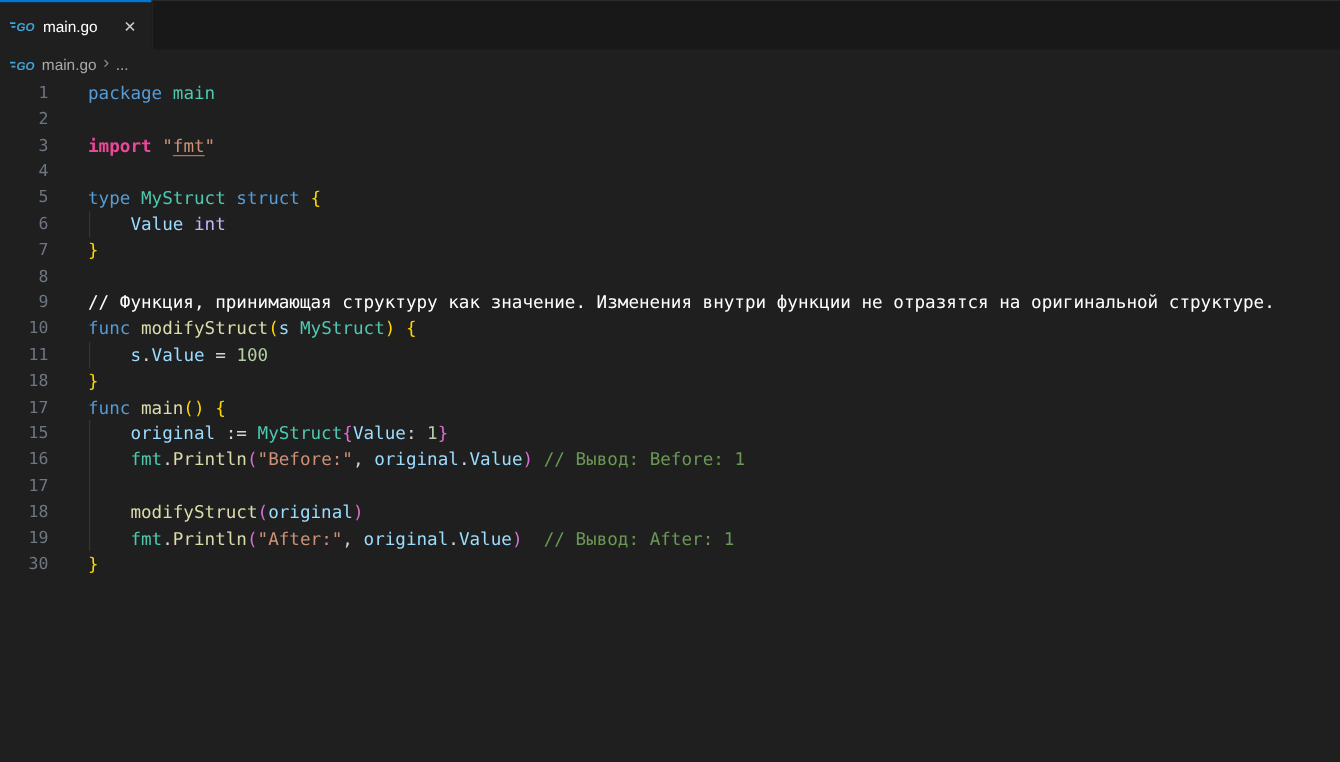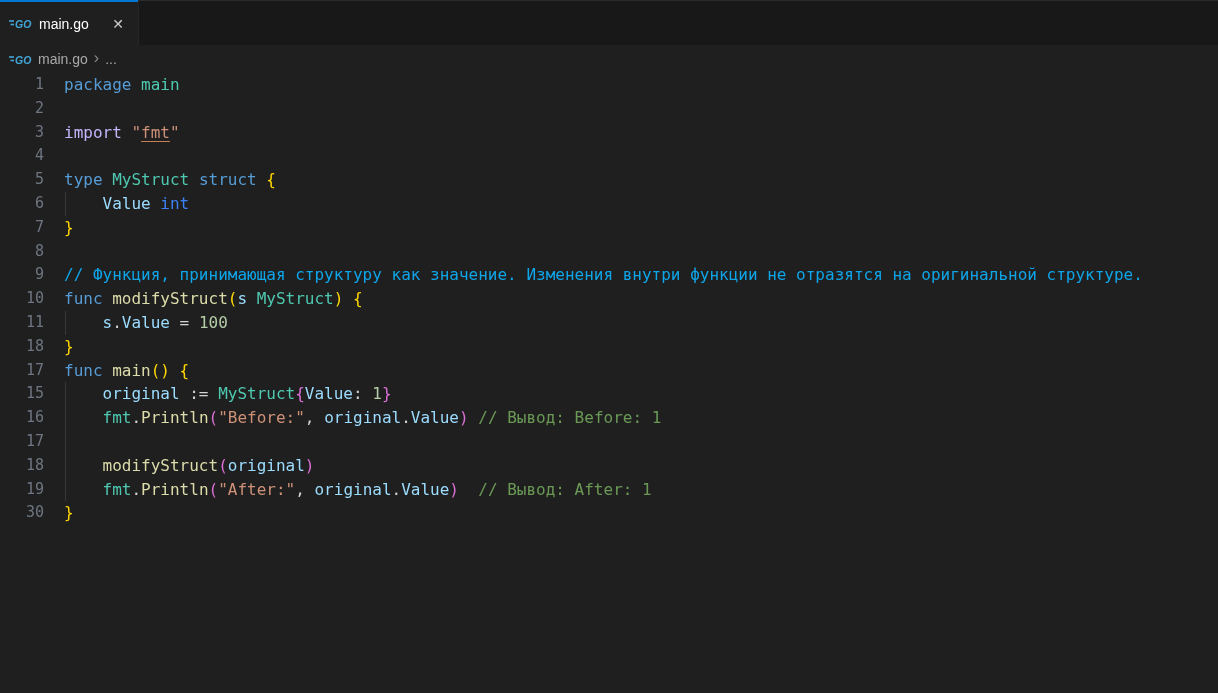--- a/index.html
+++ b/index.html
@@ -19,21 +19,21 @@
                  color:#a9a9a9; font-size:14px; }
   .crumb { cursor:pointer; }
   .crumb-sep { color:#8a8a8a; font-size:16px; line-height:1; margin-top:-2px; }
 
   
   .editor { font-family:"DejaVu Sans Mono","Liberation Mono",monospace; font-size:16px; }
   .code-line { display:flex; height:23.8px; line-height:23.8px; white-space:pre; }
   .line-number { width:44px; text-align:right; color:#6e7681; flex:0 0 auto;
                  font-size:15px; user-select:none; }
   .line-number.active { color:#cccccc; }
-  .line-content { flex:1 1 auto; margin-left:20px; position:relative; white-space:pre; color:#d4d4d4; }
+  .line-content { flex:1 1 auto; margin-left:36px; position:relative; white-space:pre; color:#d4d4d4; }
   .active-line .line-content { border:1px solid #3a3a3a; background:rgba(255,255,255,0.015); }
   .indent-guide { position:absolute; left:1px; top:0; bottom:0; width:0; border-left:1px solid #383838; }
   .tok-strU { text-decoration:underline; text-decoration-color:#c77e55; text-underline-offset:3px; }
 
   .go-logo { display:inline-block; flex:0 0 auto; }
 </style>
 </head>
 <body>
 
 <div class="tab-bar">
@@ -56,27 +56,27 @@
     <text x="6" y="11" font-family="Liberation Sans, sans-serif" font-size="10.5" font-weight="bold" font-style="italic" fill="#42a5d7">GO</text>
   </svg>
   <span class="crumb">main.go</span>
   <span class="crumb-sep">›</span>
   <span class="crumb">...</span>
 </div>
 
 <div class="editor" id="code">
     <div class="code-line"><span class="line-number">1</span><span class="line-content"><span style="color: rgb(86, 156, 214);">package</span><span style="color: rgb(212, 212, 212);"> </span><span style="color: rgb(78, 201, 176);">main</span></span></div>
     <div class="code-line"><span class="line-number">2</span><span class="line-content"></span></div>
-    <div class="code-line"><span class="line-number">3</span><span class="line-content"><span style="color: #c4b5fd;">import</span><span style="color: rgb(212, 212, 212);"> </span><span style="color: rgb(206, 145, 120);">"</span><span class="tok-strU" style="color: rgb(206, 145, 120);">fmt</span><span style="color: rgb(206, 145, 120);">"</span></span></div>
+    <div class="code-line"><span class="line-number">3</span><span class="line-content"><span style="color: #ec4899; font-weight: bold;">import</span><span style="color: rgb(212, 212, 212);"> </span><span style="color: rgb(206, 145, 120);">"</span><span class="tok-strU" style="color: rgb(206, 145, 120);">fmt</span><span style="color: rgb(206, 145, 120);">"</span></span></div>
     <div class="code-line"><span class="line-number">4</span><span class="line-content"></span></div>
     <div class="code-line"><span class="line-number">5</span><span class="line-content"><span style="color: rgb(86, 156, 214);">type</span><span style="color: rgb(212, 212, 212);"> </span><span style="color: rgb(78, 201, 176);">MyStruct</span><span style="color: rgb(212, 212, 212);"> </span><span style="color: rgb(86, 156, 214);">struct</span><span style="color: rgb(212, 212, 212);"> </span><span style="color: rgb(255, 215, 0);">{</span></span></div>
-    <div class="code-line"><span class="line-number">6</span><span class="line-content"><span class="indent-guide"></span><span style="color: rgb(212, 212, 212);">    </span><span style="color: rgb(156, 220, 254);">Value</span><span style="color: rgb(212, 212, 212);"> </span><span style="color: #3b82f6;">int</span></span></div>
+    <div class="code-line"><span class="line-number">6</span><span class="line-content"><span class="indent-guide"></span><span style="color: rgb(212, 212, 212);">    </span><span style="color: rgb(156, 220, 254);">Value</span><span style="color: rgb(212, 212, 212);"> </span><span style="color: #c4b5fd;">int</span></span></div>
     <div class="code-line"><span class="line-number">7</span><span class="line-content"><span style="color: rgb(255, 215, 0);">}</span></span></div>
     <div class="code-line"><span class="line-number">8</span><span class="line-content"></span></div>
-    <div class="code-line"><span class="line-number">9</span><span class="line-content"><span style="color: #0ea5e9;">// Функция, принимающая структуру как значение. Изменения внутри функции не отразятся на оригинальной структуре.</span></span></div>
+    <div class="code-line"><span class="line-number">9</span><span class="line-content"><span style="color: #ffffff;">// Функция, принимающая структуру как значение. Изменения внутри функции не отразятся на оригинальной структуре.</span></span></div>
     <div class="code-line"><span class="line-number">10</span><span class="line-content"><span style="color: rgb(86, 156, 214);">func</span><span style="color: rgb(212, 212, 212);"> </span><span style="color: rgb(220, 220, 170);">modifyStruct</span><span style="color: rgb(255, 215, 0);">(</span><span style="color: rgb(156, 220, 254);">s</span><span style="color: rgb(212, 212, 212);"> </span><span style="color: rgb(78, 201, 176);">MyStruct</span><span style="color: rgb(255, 215, 0);">)</span><span style="color: rgb(212, 212, 212);"> </span><span style="color: rgb(255, 215, 0);">{</span></span></div>
     <div class="code-line"><span class="line-number">11</span><span class="line-content"><span class="indent-guide"></span><span style="color: rgb(212, 212, 212);">    </span><span style="color: rgb(156, 220, 254);">s</span><span style="color: rgb(212, 212, 212);">.</span><span style="color: rgb(156, 220, 254);">Value</span><span style="color: rgb(212, 212, 212);"> = </span><span style="color: rgb(181, 206, 168);">100</span></span></div>
     <div class="code-line"><span class="line-number">18</span><span class="line-content"><span style="color: rgb(255, 215, 0);">}</span></span></div>
     <div class="code-line"><span class="line-number">17</span><span class="line-content"><span style="color: rgb(86, 156, 214);">func</span><span style="color: rgb(212, 212, 212);"> </span><span style="color: rgb(220, 220, 170);">main</span><span style="color: rgb(255, 215, 0);">()</span><span style="color: rgb(212, 212, 212);"> </span><span style="color: rgb(255, 215, 0);">{</span></span></div>
     <div class="code-line"><span class="line-number">15</span><span class="line-content"><span class="indent-guide"></span><span style="color: rgb(212, 212, 212);">    </span><span style="color: rgb(156, 220, 254);">original</span><span style="color: rgb(212, 212, 212);"> := </span><span style="color: rgb(78, 201, 176);">MyStruct</span><span style="color: rgb(218, 112, 214);">{</span><span style="color: rgb(156, 220, 254);">Value</span><span style="color: rgb(212, 212, 212);">: </span><span style="color: rgb(181, 206, 168);">1</span><span style="color: rgb(218, 112, 214);">}</span></span></div>
     <div class="code-line"><span class="line-number">16</span><span class="line-content"><span class="indent-guide"></span><span style="color: rgb(212, 212, 212);">    </span><span style="color: rgb(78, 201, 176);">fmt</span><span style="color: rgb(212, 212, 212);">.</span><span style="color: rgb(220, 220, 170);">Println</span><span style="color: rgb(218, 112, 214);">(</span><span style="color: rgb(206, 145, 120);">"Before:"</span><span style="color: rgb(212, 212, 212);">, </span><span style="color: rgb(156, 220, 254);">original</span><span style="color: rgb(212, 212, 212);">.</span><span style="color: rgb(156, 220, 254);">Value</span><span style="color: rgb(218, 112, 214);">)</span><span style="color: rgb(212, 212, 212);"> </span><span style="color: rgb(106, 153, 85);">// Вывод: Before: 1</span></span></div>
     <div class="code-line"><span class="line-number">17</span><span class="line-content"><span class="indent-guide"></span></span></div>
     <div class="code-line"><span class="line-number">18</span><span class="line-content"><span class="indent-guide"></span><span style="color: rgb(212, 212, 212);">    </span><span style="color: rgb(220, 220, 170);">modifyStruct</span><span style="color: rgb(218, 112, 214);">(</span><span style="color: rgb(156, 220, 254);">original</span><span style="color: rgb(218, 112, 214);">)</span></span></div>
     <div class="code-line"><span class="line-number">19</span><span class="line-content"><span class="indent-guide"></span><span style="color: rgb(212, 212, 212);">    </span><span style="color: rgb(78, 201, 176);">fmt</span><span style="color: rgb(212, 212, 212);">.</span><span style="color: rgb(220, 220, 170);">Println</span><span style="color: rgb(218, 112, 214);">(</span><span style="color: rgb(206, 145, 120);">"After:"</span><span style="color: rgb(212, 212, 212);">, </span><span style="color: rgb(156, 220, 254);">original</span><span style="color: rgb(212, 212, 212);">.</span><span style="color: rgb(156, 220, 254);">Value</span><span style="color: rgb(218, 112, 214);">)</span><span style="color: rgb(212, 212, 212);">  </span><span style="color: rgb(106, 153, 85);">// Вывод: After: 1</span></span></div>
     <div class="code-line"><span class="line-number">30</span><span class="line-content"><span style="color: rgb(255, 215, 0);">}</span></span></div>

